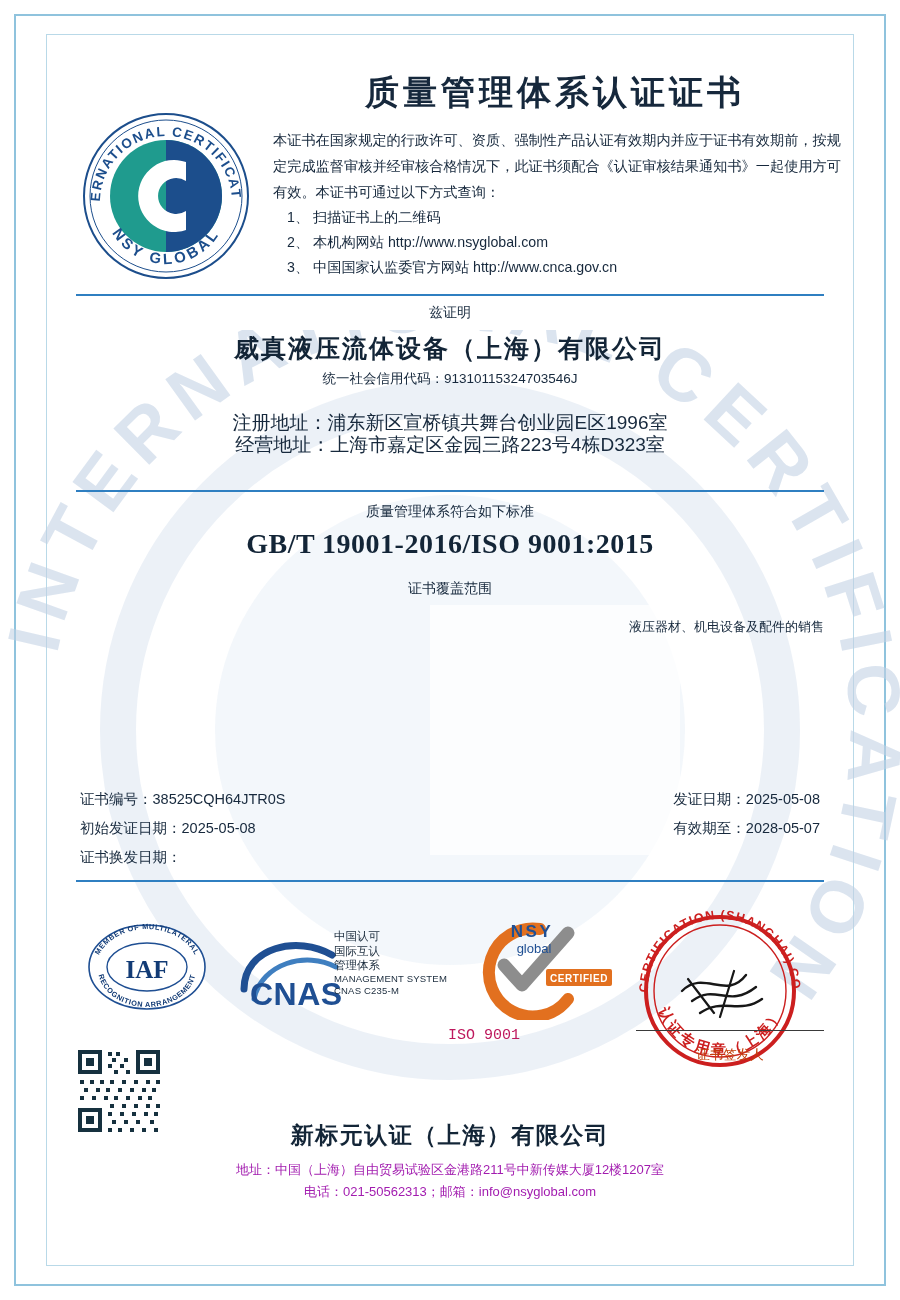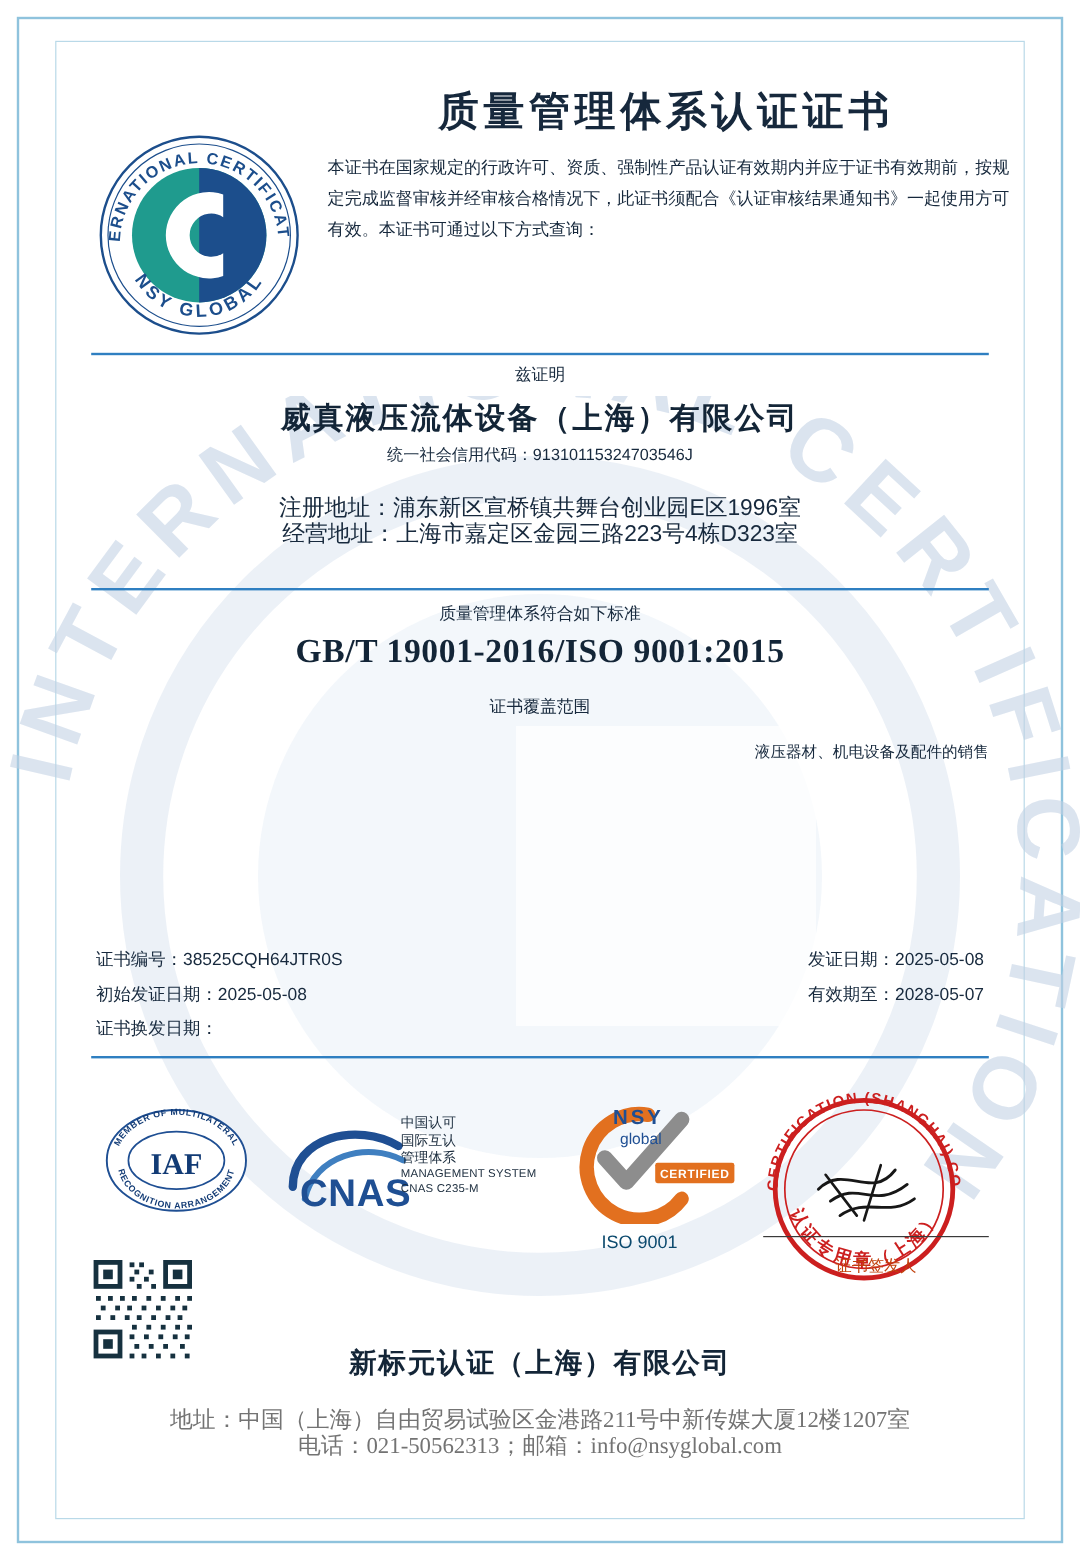--- a/index.html
+++ b/index.html
@@ -247,23 +247,24 @@
   }
   .nsy-mark {
     position: absolute;
     left: 372px; top: 10px;
     width: 170px; height: 105px;
   }
   .iso-label {
     position: absolute;
     left: 372px; top: 122px;
     width: 170px;
-    text-align: center;
+    text-align: left;
     font-size: 15px;
-    color: #0c4a6e;
+    color: #be185d;
+    font-family: Liberation Mono, monospace;
   }
   .seal {
     position: absolute;
     left: 554px; top: 0px;
     width: 190px; height: 165px;
   }
   .sign-line {
     position: absolute;
     left: 636px; top: 1030px;
     width: 188px;
@@ -291,27 +292,26 @@
     position: absolute;
     left: 76px; top: 1120px;
     width: 748px;
     text-align: center;
   }
   .footer-org {
     font-size: 23px;
     font-weight: bold;
     letter-spacing: 1.5px;
     color: #132537;
-    margin-bottom: 22px;
+    margin-bottom: 8px;
   }
   .footer-line {
-    font-size: 19px;
+    font-size: 13px;
     line-height: 22px;
-    color: #737373;
-    font-family: Liberation Serif, serif;
+    color: #a21caf;
   }
 </style>
 </head>
 <body>
 
 <div class="page">
 
   <div class="border-outer"></div>
   <div class="border-inner"></div>
 
@@ -349,20 +349,25 @@
         <text font-family="Liberation Sans, sans-serif" font-size="15" font-weight="bold" fill="#1c4e8c" letter-spacing="3.2">
           <textPath href="#arcBot" startOffset="50%" text-anchor="middle">NSY GLOBAL</textPath>
         </text>
       </svg>
     </div>
 
     <div class="title">质量管理体系认证证书</div>
 
     <div class="intro">
       <div>本证书在国家规定的行政许可、资质、强制性产品认证有效期内并应于证书有效期前，按规定完成监督审核并经审核合格情况下，此证书须配合《认证审核结果通知书》一起使用方可有效。本证书可通过以下方式查询：</div>
+      <ul class="intro-list">
+        <li>1、 扫描证书上的二维码</li>
+        <li>2、 本机构网站 http://www.nsyglobal.com</li>
+        <li>3、 中国国家认监委官方网站 http://www.cnca.gov.cn</li>
+      </ul>
     </div>
   </div>
 
   <div class="rule" style="top:294px;"></div>
 
   <div class="section-label" style="top:304px;">兹证明</div>
   <div class="company-name">威真液压流体设备（上海）有限公司</div>
   <div class="credit-code">
     <span>统一社会信用代码：</span><span>91310115324703546J</span>
   </div>

